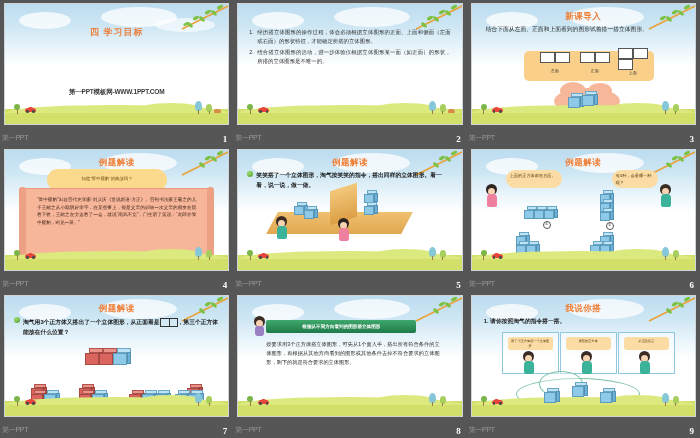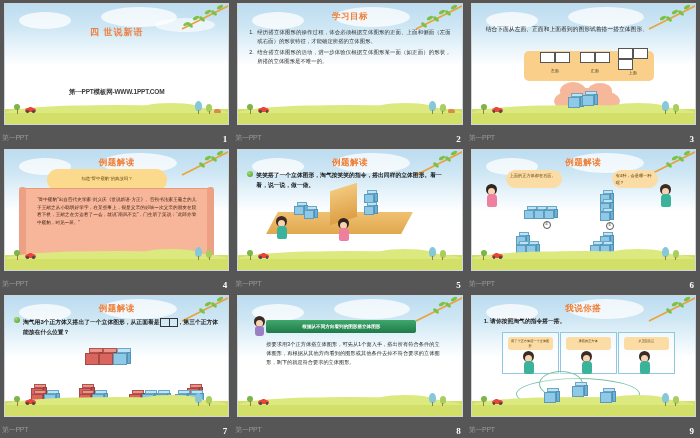--- a/index.html
+++ b/index.html
@@ -231,21 +231,21 @@
         <g fill="#7cc143">
           <ellipse cx="56" cy="4" rx="3.4" ry="1.6" transform="rotate(-30 56 4)"></ellipse>
           <ellipse cx="50" cy="10" rx="3.4" ry="1.6" transform="rotate(40 50 10)"></ellipse>
           <ellipse cx="44" cy="9" rx="3.4" ry="1.6" transform="rotate(-30 44 9)"></ellipse>
           <ellipse cx="38" cy="16" rx="3.4" ry="1.6" transform="rotate(40 38 16)"></ellipse>
           <ellipse cx="32" cy="15" rx="3.4" ry="1.6" transform="rotate(-30 32 15)"></ellipse>
           <ellipse cx="26" cy="22" rx="3.4" ry="1.6" transform="rotate(40 26 22)"></ellipse>
           <ellipse cx="22" cy="21" rx="3" ry="1.5" transform="rotate(-30 22 21)"></ellipse>
         </g>
       </svg>
-      <div class="t1-main">四 世说新语</div>
+      <div class="t1-main">四 学习目标</div>
       <div class="t1-url">第一PPT模板网-WWW.1PPT.COM</div>
       <div class="hill"></div>
       <div class="ground"></div>
       <div class="tree-l">
           <div class="crown"></div>
           <div class="trunk"></div>
         </div>
       <div class="car">
           <div class="body"></div>
           <div class="top"></div>
@@ -277,21 +277,20 @@
         <path d="M66 2 L18 26" stroke="#e8a33c" stroke-width="1.6" fill="none"></path>
         <g fill="#7cc143">
           <ellipse cx="56" cy="4" rx="3.4" ry="1.6" transform="rotate(-30 56 4)"></ellipse>
           <ellipse cx="50" cy="10" rx="3.4" ry="1.6" transform="rotate(40 50 10)"></ellipse>
           <ellipse cx="44" cy="9" rx="3.4" ry="1.6" transform="rotate(-30 44 9)"></ellipse>
           <ellipse cx="38" cy="16" rx="3.4" ry="1.6" transform="rotate(40 38 16)"></ellipse>
           <ellipse cx="32" cy="15" rx="3.4" ry="1.6" transform="rotate(-30 32 15)"></ellipse>
           <ellipse cx="26" cy="22" rx="3.4" ry="1.6" transform="rotate(40 26 22)"></ellipse>
         </g>
       </svg>
-      <div class="s-title">学习目标</div>
       <div class="olist">
         <div class="li">
           <div class="n">1.</div>
           <div class="tx">经历搭立体图形的操作过程，体会必须根据立体图形的正面、上面和侧面（左面或右面）的形状特征，才能确定所搭的立体图形。</div>
         </div>
         <div class="li">
           <div class="n">2.</div>
           <div class="tx">结合搭立体图形的活动，进一步体验仅根据立体图形某一面（如正面）的形状，所搭的立体图形是不唯一的。</div>
         </div>
       </div>
@@ -331,20 +330,21 @@
       <svg class="branch" viewBox="0 0 66 34">
         <path d="M66 2 L18 26" stroke="#e8a33c" stroke-width="1.6" fill="none"></path>
         <g fill="#7cc143">
           <ellipse cx="56" cy="4" rx="3.4" ry="1.6" transform="rotate(-30 56 4)"></ellipse>
           <ellipse cx="50" cy="10" rx="3.4" ry="1.6" transform="rotate(40 50 10)"></ellipse>
           <ellipse cx="44" cy="9" rx="3.4" ry="1.6" transform="rotate(-30 44 9)"></ellipse>
           <ellipse cx="38" cy="16" rx="3.4" ry="1.6" transform="rotate(40 38 16)"></ellipse>
           <ellipse cx="32" cy="15" rx="3.4" ry="1.6" transform="rotate(-30 32 15)"></ellipse>
         </g>
       </svg>
+      <div class="s-title">新课导入</div>
       <div class="s3-text">结合下面从左面、正面和上面看到的图形试着搭一搭立体图形。</div>
 
       <div class="s3-box">
         <div class="viewfig" style="left:16px;width:30px;height:22px;">
           <div class="sq" style="left:0;top:0;width:15px;height:11px;"></div>
           <div class="sq" style="left:15px;top:0;width:15px;height:11px;"></div>
           <div class="vlabel">左面</div>
         </div>
         <div class="viewfig" style="left:56px;width:30px;height:22px;">
           <div class="sq" style="left:0;top:0;width:15px;height:11px;"></div>

